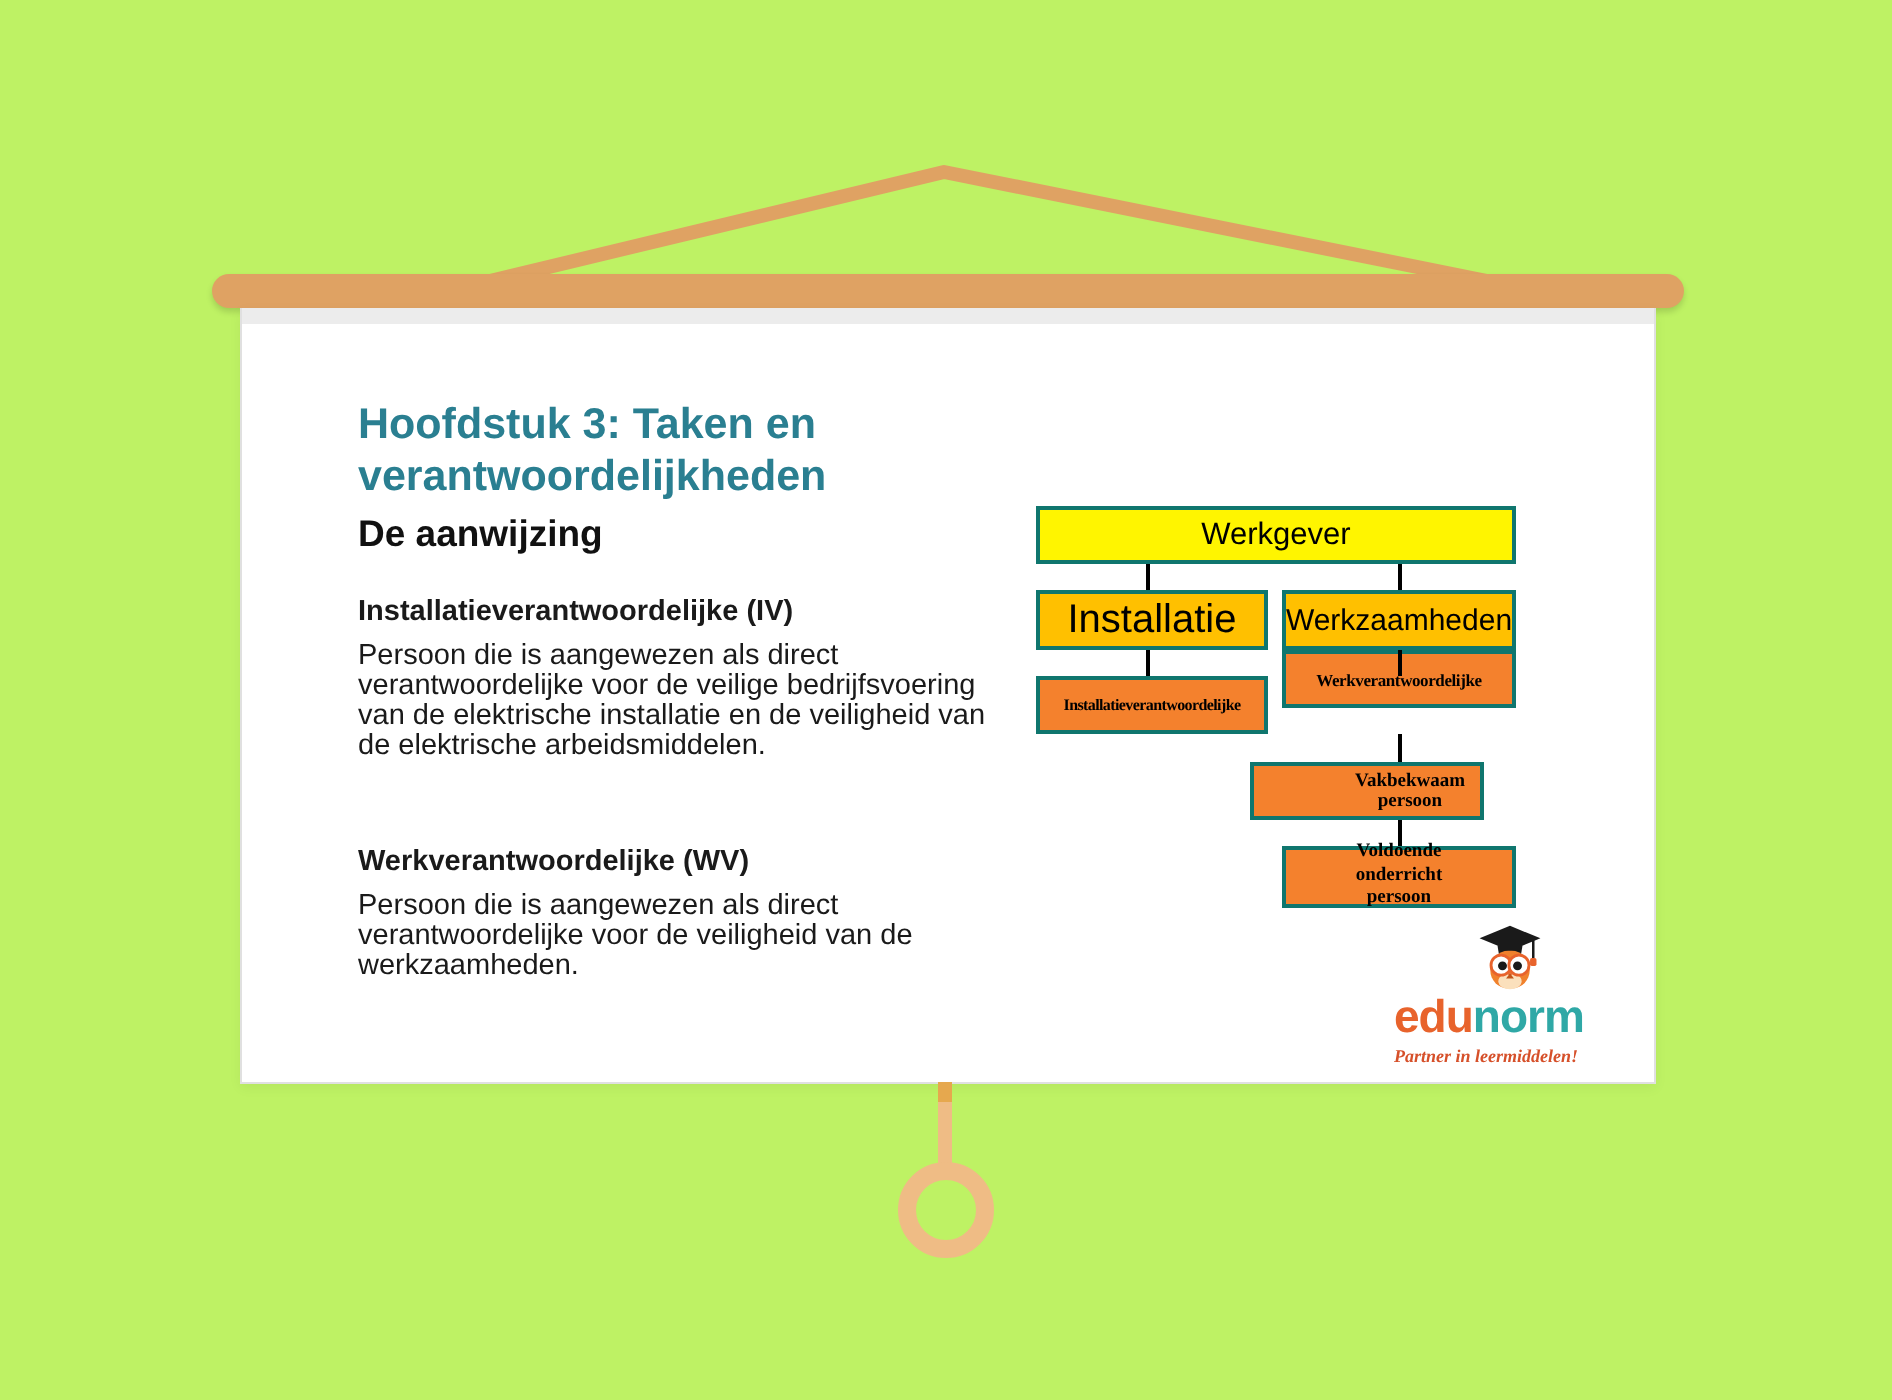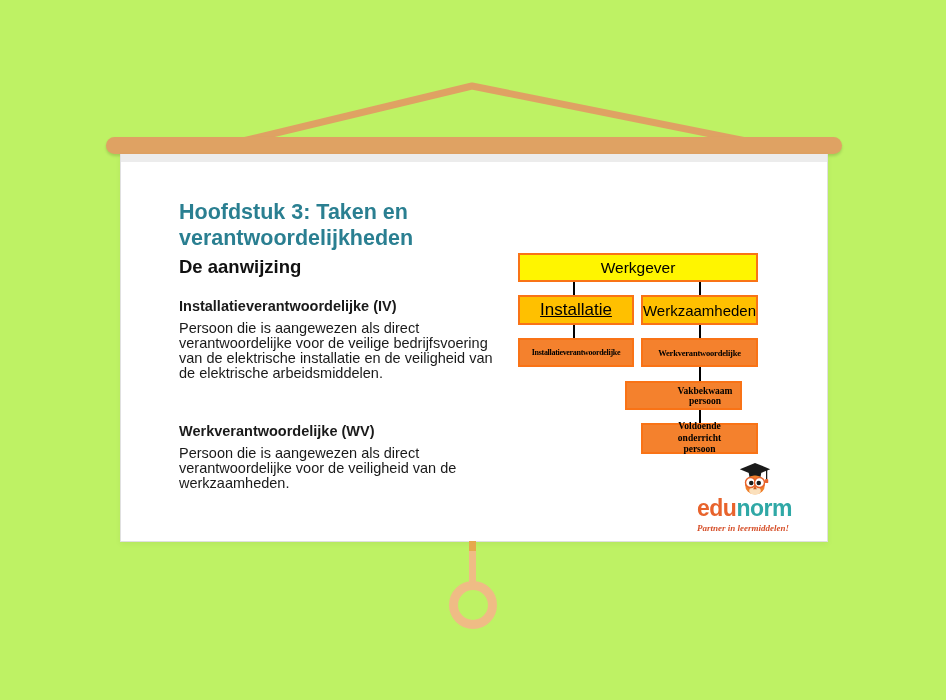--- a/index.html
+++ b/index.html
@@ -20,30 +20,30 @@
   .text-col{position:absolute;left:58px;top:46px;width:324px;color:#1a1a1a;}
   .title{margin:0;font-size:21.5px;line-height:1.2;font-weight:bold;color:#2A7F91;}
   .subtitle{margin:4px 0 2px;font-size:18.5px;font-weight:bold;color:#111;}
   .section{margin-top:20px;}
   .section + .section{margin-top:42px;}
   .section h3{margin:0 0 7px;font-size:14.5px;font-weight:bold;}
   .section p{margin:0;font-size:14.5px;line-height:15px;}
 
   
   .orgchart{position:absolute;left:397px;top:99px;width:241px;height:205px;}
-  .node{position:absolute;border:2px solid #f97316;box-sizing:border-box;display:flex;
+  .node{position:absolute;border:2px solid #0f766e;box-sizing:border-box;display:flex;
         align-items:center;justify-content:center;text-align:center;color:#000;}
   .lvl1{background:#FFF500;}
   .lvl2{background:#FFC000;}
   .lvl3{background:#F4812D;font-family:Liberation Serif, serif;}
   .n0{left:0;top:0;width:240px;height:29px;font-size:15.5px;}
-  .n1{left:0;top:42px;width:116px;height:30px;font-size:17px;text-decoration:underline;}
+  .n1{left:0;top:42px;width:116px;height:30px;font-size:20px;}
   .n2{left:123px;top:42px;width:117px;height:30px;font-size:15px;}
   .n3{left:0;top:85px;width:116px;height:29px;font-size:8px;font-weight:bold;letter-spacing:-.3px;white-space:nowrap;}
-  .n4{left:123px;top:85px;width:117px;height:29px;font-size:8.5px;font-weight:bold;letter-spacing:-.2px;white-space:nowrap;}
+  .n4{left:123px;top:72px;width:117px;height:29px;font-size:8.5px;font-weight:bold;letter-spacing:-.2px;white-space:nowrap;}
   .n5{left:107px;top:128px;width:117px;height:29px;font-size:9.5px;font-weight:bold;padding-left:43px;}
   .n6{left:123px;top:170px;width:117px;height:31px;font-size:9.5px;font-weight:bold;line-height:1.2;padding:0 27px;}
   .conn{position:absolute;width:2px;background:#000;}
   .c1{left:55px;top:29px;height:13px;}
   .c2{left:181px;top:29px;height:13px;}
   .c3{left:55px;top:72px;height:13px;}
   .c4{left:181px;top:72px;height:13px;}
   .c5{left:181px;top:114px;height:14px;}
   .c6{left:181px;top:157px;height:13px;}
 

